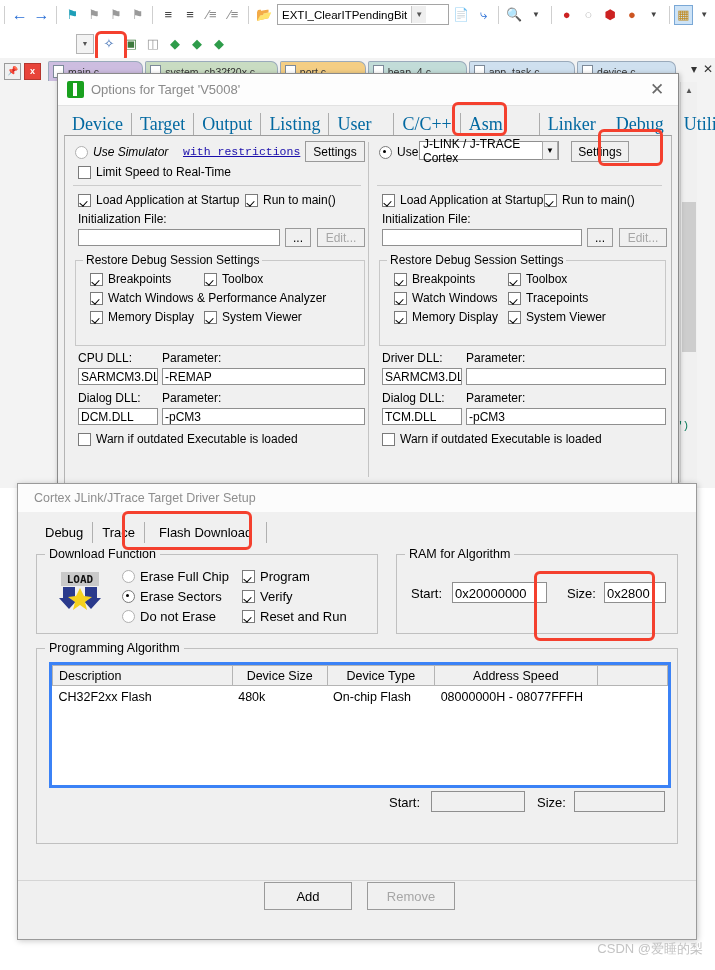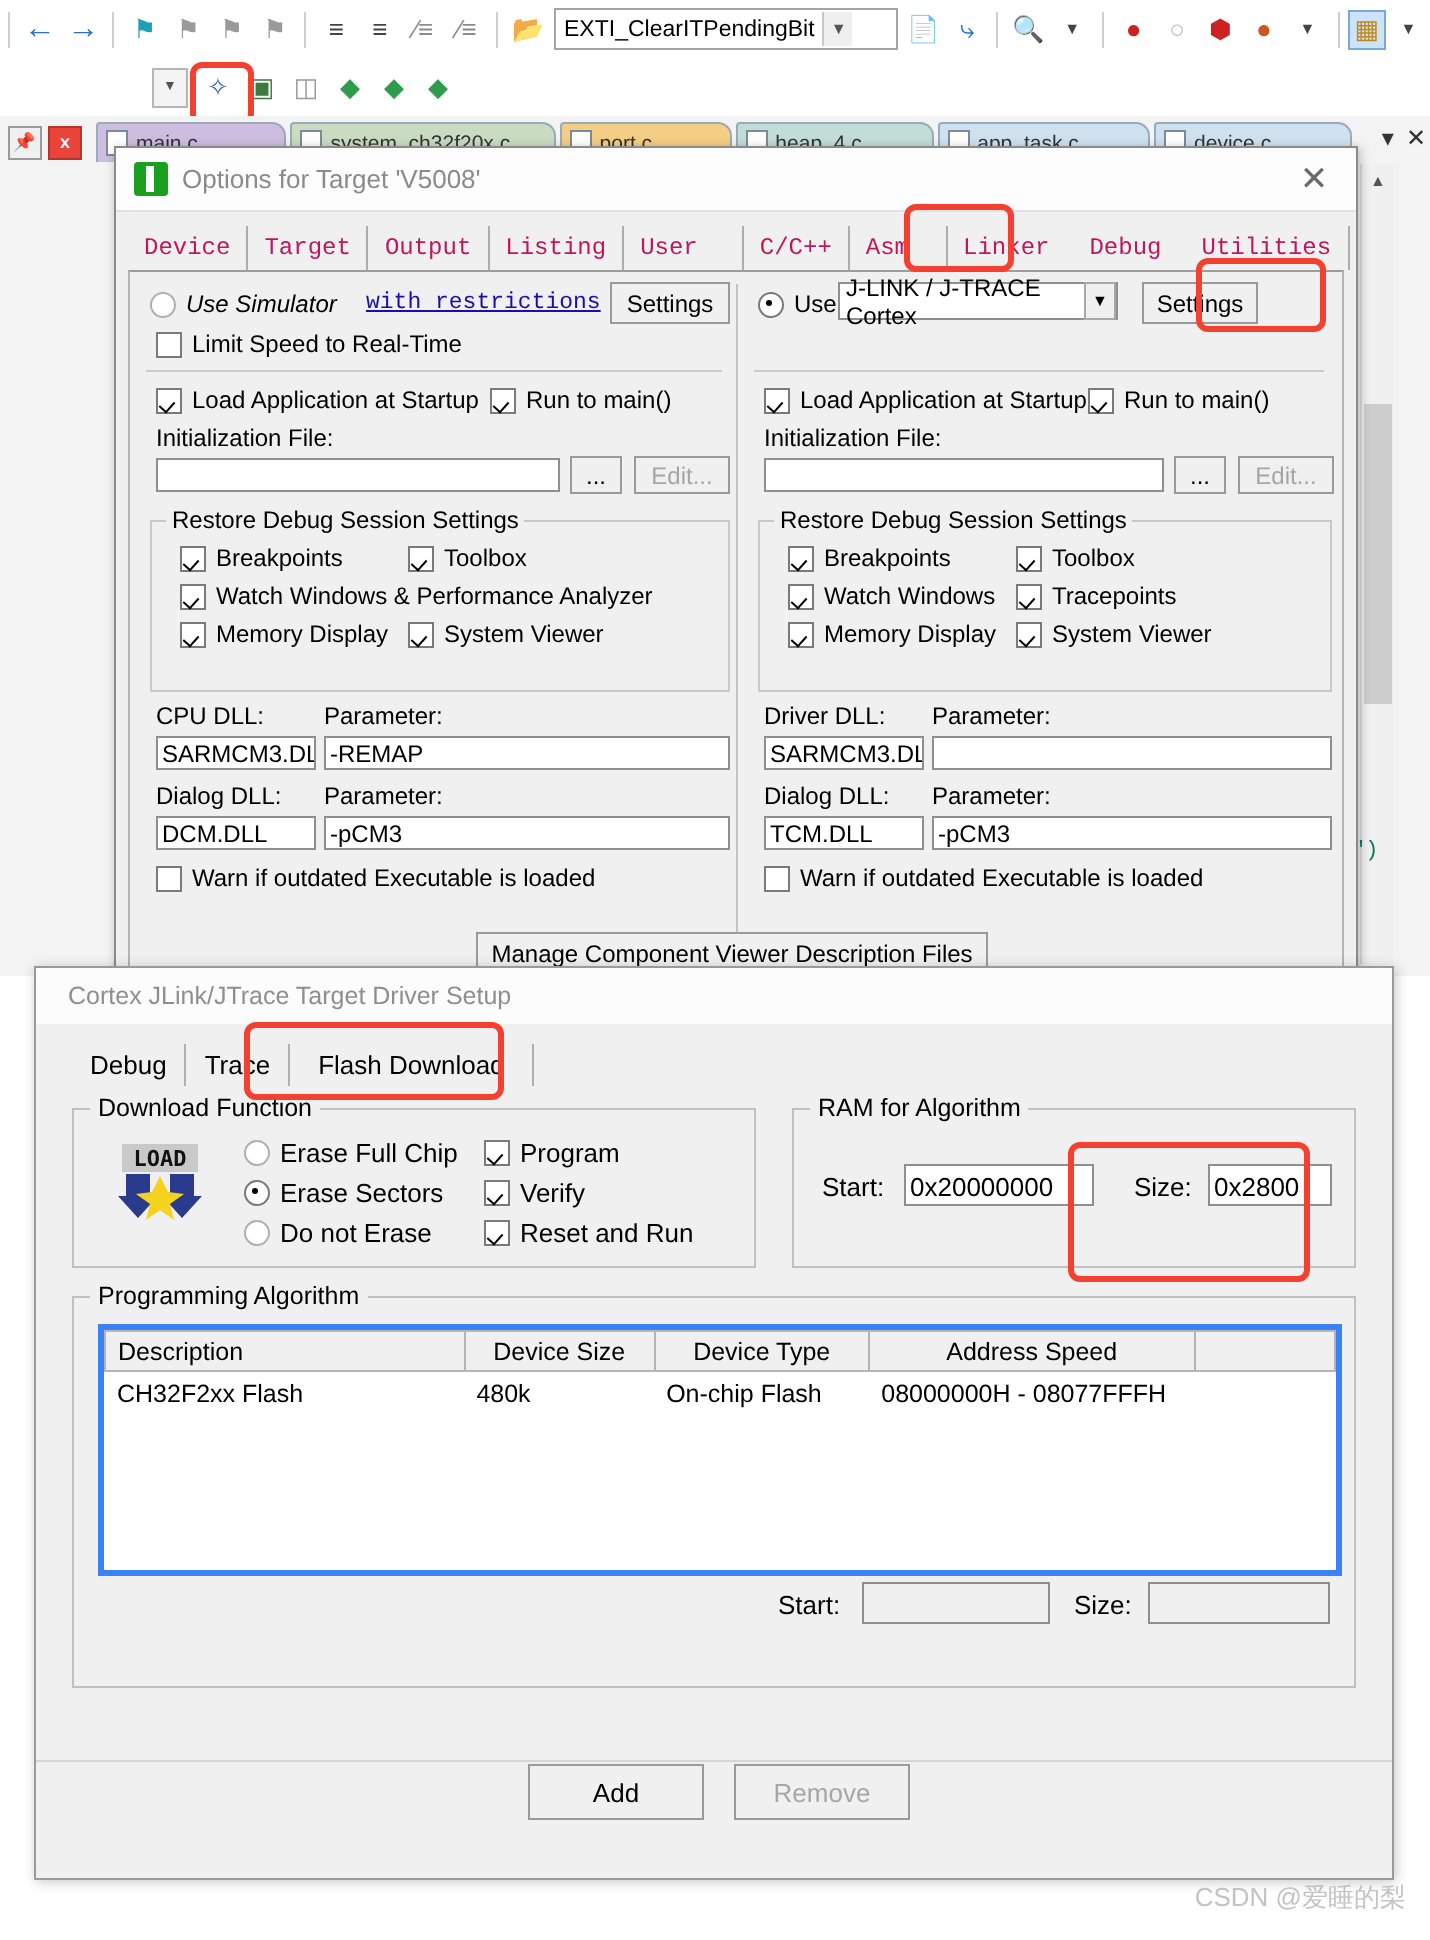--- a/index.html
+++ b/index.html
@@ -56,22 +56,22 @@
      background:#f0f0f0;border:1px solid #8a8a8a;box-shadow:1px 1px 5px rgba(0,0,0,.25);}
   #opt-titlebar{height:31px;background:#fdfdfd;border-bottom:1px solid #e2e2e2;
      display:flex;align-items:center;padding:0 4px;}
   #opt-icon{width:17px;height:17px;margin:0 7px 0 5px;background:#19a01e;position:relative;flex:none;
      border-radius:2px;}
   #opt-icon:after{content:"";position:absolute;left:6px;top:2px;width:4px;height:13px;background:#fff;}
   #opt-title{font-size:13px;color:#8a8a8a;}
   #opt-close{margin-left:auto;width:34px;height:28px;display:flex;align-items:center;
      justify-content:center;font-size:17px;color:#6a6a6a;}
   #opt-tabs{display:flex;align-items:flex-end;height:23px;margin:6px 0 0 6px;position:relative;}
-  .otab{font-family:Liberation Mono, monospace;font-size:12px;padding:3px 8px 3px 8px;
-     border-right:1px solid #adadad;color:#be185d;height:16px;line-height:16px;}
+  .otab{font-family:Liberation Serif, serif;font-size:18px;padding:3px 8px 3px 8px;
+     border-right:1px solid #adadad;color:#0369a1;height:16px;line-height:16px;}
   .otab.sel{background:#f0f0f0;font-weight:normal;}
   #opt-body{position:absolute;left:6px;top:61px;width:606px;height:347px;background:#f0f0f0;
      border:1px solid #b4b4b4;border-top:1px solid #9d9d9d;}
 
   .halfcol{position:absolute;top:0;width:303px;height:347px;}
   .vdivider{position:absolute;left:303px;top:6px;width:1px;height:335px;background:#c4c4c4;}
 
   .fld-label{font-size:12px;color:#000;}
   .chk{width:11px;height:11px;border:1px solid #7a7a7a;background:#fff;display:inline-block;
      position:relative;vertical-align:-1px;margin-right:5px;flex:none;}
@@ -228,21 +228,21 @@
     <div id="opt-close">✕</div>
   </div>
 
   <div id="opt-tabs">
     <div class="otab">Device</div>
     <div class="otab">Target</div>
     <div class="otab">Output</div>
     <div class="otab">Listing</div>
     <div class="otab" style="padding-right:22px;">User</div>
     <div class="otab">C/C++</div>
-    <div class="otab" style="padding-right:18px;margin-top:36px;">Asm</div>
+    <div class="otab" style="padding-right:36px;margin-top:36px;">Asm</div>
     <div class="otab" style="border-right:none;">Linker</div>
     <div class="otab sel" style="border-right:none;padding:3px 12px;">Debug</div>
     <div class="otab">Utilities</div>
   </div>
 
   <div id="opt-body">
 
     <div class="vdivider"></div>
 
     <div class="halfcol" style="left:0;">
@@ -380,21 +380,20 @@
       <div class="abs fld-label" style="left:97px;top:255px;">Parameter:</div>
       <div class="txtbox abs" style="left:13px;top:272px;width:80px;">TCM.DLL</div>
       <div class="txtbox abs" style="left:97px;top:272px;width:200px;">-pCM3</div>
 
       <div class="row abs" style="left:13px;top:296px;">
         <span class="chk"></span>
         <span class="fld-label">Warn if outdated Executable is loaded</span>
       </div>
     </div>
 
-    <div class="btn abs" style="left:173px;top:330px;width:256px;height:22px;line-height:20px;">Manage Component Viewer Description Files</div>
   </div>
 </div>
 
 <div class="redbox" style="left:452px;top:102px;width:49px;height:28px;"></div>
 <div class="redbox" style="left:598px;top:129px;width:59px;height:31px;"></div>
 
 <div id="jlink-dialog">
 
   <div id="jl-titlebar">
     <div id="jl-title">Cortex JLink/JTrace Target Driver Setup</div>

